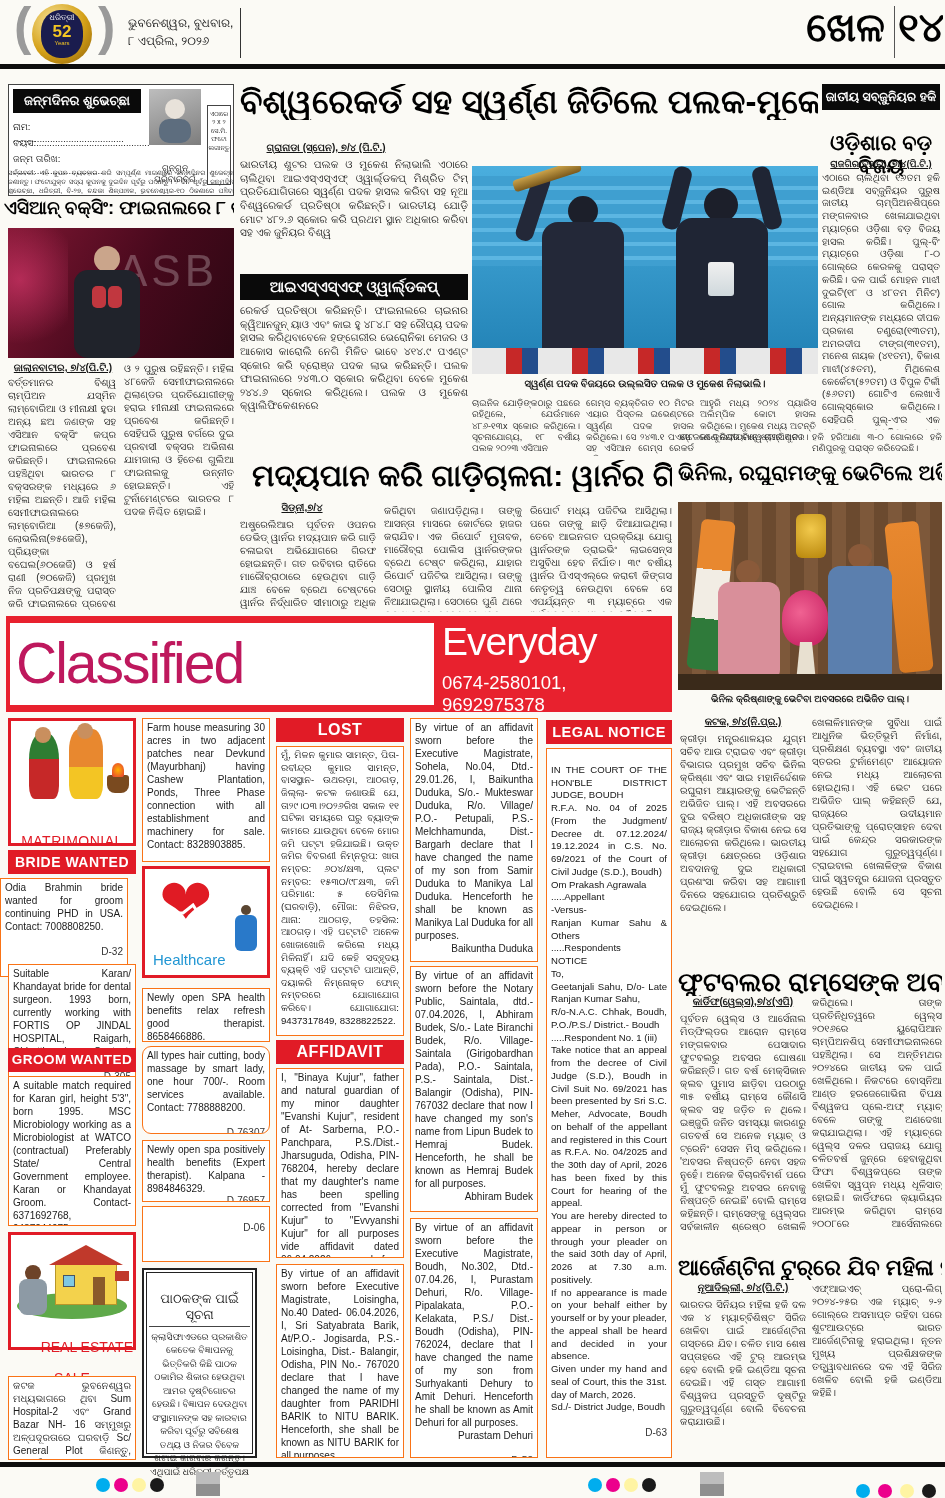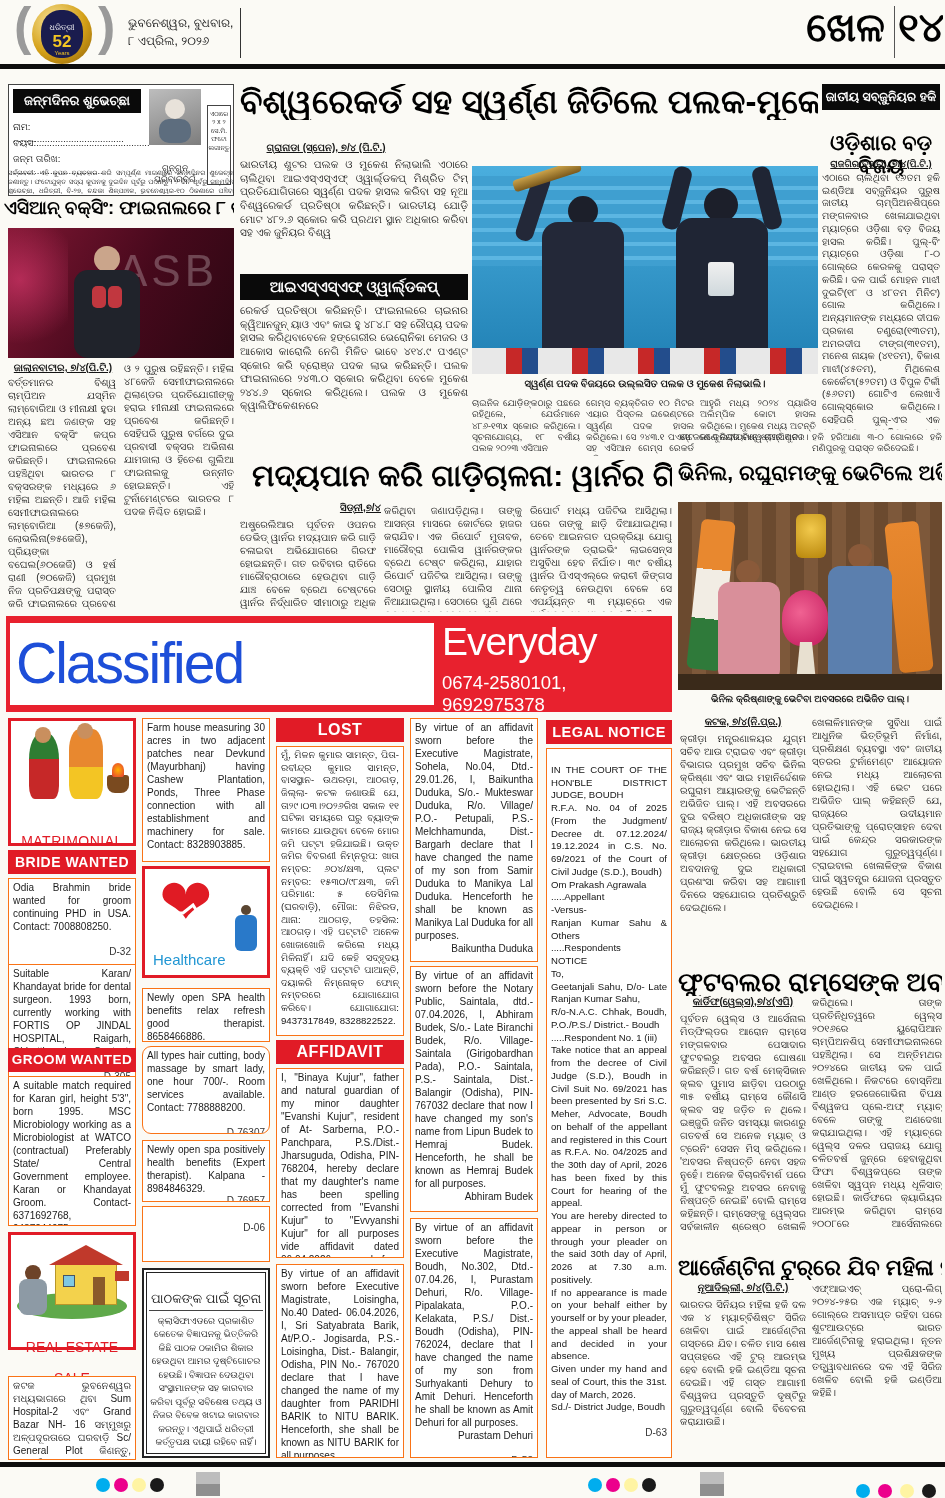--- a/index.html
+++ b/index.html
@@ -32,21 +32,21 @@
 
 <div class="page">
 
   <div class="abs" style="left:0;top:0;width:945px;height:64px;">
     <div class="abs" style="left:14px;top:2px;width:105px;height:60px;">
       <span class="abs" style="left:0;top:-6px;font-size:52px;color:#9a9a9a;font-weight:bold;">(</span>
       <span class="abs" style="left:84px;top:-6px;font-size:52px;color:#9a9a9a;font-weight:bold;">)</span>
       <div class="abs" style="left:18px;top:2px;width:60px;height:60px;border-radius:50%;
                   background:radial-gradient(circle at 35% 30%,#f8e49a,#d4a017 55%,#8a5c08);"></div>
       <div class="abs" style="left:27px;top:8px;width:42px;height:48px;border-radius:45%;background:#1a1c4e;color:#fff;text-align:center;overflow:hidden;">
-        <div style="font-size:8px;margin-top:13px;">ଧରିତ୍ରୀ</div>
+        <div style="font-size:8px;margin-top:3px;">ଧରିତ୍ରୀ</div>
         <div style="font-size:17px;font-weight:bold;color:#f3c524;line-height:1;">52</div>
         <div style="font-size:6px;color:#f3c524;">Years</div>
       </div>
     </div>
     <div class="abs" style="left:128px;top:14px;width:108px;height:40px;font-size:12px;line-height:1.5;">
       <div>ଭୁବନେଶ୍ୱର, ବୁଧବାର,</div>
       <div>୮ ଏପ୍ରିଲ, ୨୦୨୬</div>
     </div>
     <div class="abs" style="left:240px;top:8px;width:1px;height:50px;background:#333;"></div>
     <div class="abs hl" style="left:790px;top:6px;width:95px;font-size:40px;text-align:right;">ଖେଳ</div>
@@ -110,21 +110,21 @@
   <div class="abs txt-sm j" style="left:700px;top:398px;width:116px;height:58px;">ଆହୁରି ମଧ୍ୟ ୨୦୨୪ ପ୍ୟାରିସ ଅଲିମ୍ପିକ କୋଟା ହାସଲ କରିଥିଲେ। ମୁକେଶ ମଧ୍ୟ ଅଟନ୍ତି ଜଣେ ଉଦୀୟମାନ ଷ୍ଟାର ଶୁଟର।</div>
   <div class="abs txt-sm j" style="left:680px;top:432px;width:126px;height:26px;">ସେ ଜଣେ ଜୁନିୟର ବିଶ୍ୱ ଚାମ୍ପିଅନ।</div>
 
   <div class="abs kicker" style="left:822px;top:84px;width:118px;height:26px;font-size:12.5px;line-height:26px;">ଜାତୀୟ ସବ୍‌ଜୁନିୟର ହକି</div>
   <div class="abs hl c" style="left:820px;top:116px;width:122px;font-size:21px;">ଓଡ଼ିଶାର ବଡ଼ ବିଜୟ</div>
   <div class="abs date" style="left:820px;top:158px;width:122px;font-size:9.5px;">ରାଜଗିର(ବିହାର), ୭/୪(ପି.ଟି.)</div>
   <div class="abs txt j" style="left:822px;top:172px;width:118px;height:258px;font-size:9.8px;">ଏଠାରେ ଚାଲିଥିବା ୧୬ତମ ହକି ଇଣ୍ଡିଆ ସବ୍‌ଜୁନିୟର ପୁରୁଷ ଜାତୀୟ ଚାମ୍ପିଅନଶିପ୍‌ରେ ମଙ୍ଗଳବାର ଖେଳାଯାଇଥିବା ମ୍ୟାଚ୍‌ରେ ଓଡ଼ିଶା ବଡ଼ ବିଜୟ ହାସଲ କରିଛି। ପୁଲ୍-ବି' ମ୍ୟାଚ୍‌ରେ ଓଡ଼ିଶା ୮-୦ ଗୋଲ୍‌ରେ କେରଳକୁ ପରାସ୍ତ କରିଛି। ଦଳ ପାଇଁ ମୋହନ ମାଝୀ ଦୁଇଟି(୧୮ ଓ ୪୮ତମ ମିନିଟ) ଗୋଲ କରିଥିଲେ। ଅନ୍ୟମାନଙ୍କ ମଧ୍ୟରେ ଦୀପକ ପ୍ରକାଶ ଚଣ୍ଡ୍ରୋ(୧୩ତମ), ଅମରଦୀପ ଟାଙ୍ଗ(୩୧ତମ), ମନେଶ ନାୟକ (୪୧ତମ), ବିକାଶ ମାଝୀ(୪୫ତମ), ମିଥିଲେଶ କେର୍କେଟା(୫୨ତମ) ଓ ବିପୁଳ ଟିର୍କୀ (୫୬ତମ) ଗୋଟିଏ ଲେଖାଏଁ ଗୋଲ୍‌ସ୍କୋର କରିଥିଲେ। ସେହିପରି ପୁଲ୍-ଏ'ର ଏକ ମ୍ୟାଚ୍‌ରେ ଚଣ୍ଡିଗଡ଼ ୫-୩ ଗୋଲରେ ମହାରାଷ୍ଟ୍ରକୁ ପରାସ୍ତ କରିଥିବା ବେଳେ ପୁଲ୍-ସି' ମ୍ୟାଚ୍‌ରେ</div>
   <div class="abs txt-sm j" style="left:812px;top:432px;width:130px;height:28px;">ହକି ହରିଆଣା ୩-୦ ଗୋଲରେ ହକି ମଣିପୁରକୁ ପରାସ୍ତ କରିଦେଇଛି।</div>
 
   <div class="abs hl" style="left:252px;top:460px;width:420px;font-size:30px;white-space:nowrap;">ମଦ୍ୟପାନ କରି ଗାଡ଼ିଚାଳନା: ୱାର୍ନର ଗିରଫ</div>
-  <div class="abs date" style="left:261px;top:502px;width:120px;text-align:right;">ସିଡ୍‌ନୀ,୭/୪</div>
+  <div class="abs date" style="left:242px;top:502px;width:120px;">ସିଡ୍‌ନୀ,୭/୪</div>
   <div class="abs txt j" style="left:240px;top:518px;width:136px;height:94px;">ଅଷ୍ଟ୍ରେଲିଆର ପୂର୍ବତନ ଓପନର ଡେଭିଡ୍ ୱାର୍ନର ମଦ୍ୟପାନ କରି ଗାଡ଼ି ଚଳାଇବା ଅଭିଯୋଗରେ ଗିରଫ ହୋଇଛନ୍ତି। ଗତ ରବିବାର ରାତିରେ ମାରୌବ୍ରାଠାରେ ହେଉଥିବା ଗାଡ଼ି ଯାଞ୍ଚ ବେଳେ ବ୍ରେଥ ଟେଷ୍ଟରେ ୱାର୍ନର ନିର୍ଦ୍ଧାରିତ ସୀମାଠାରୁ ଅଧିକ ମଦ୍ୟପାନ</div>
   <div class="abs txt j" style="left:384px;top:504px;width:138px;height:108px;">କରିଥିବା ଜଣାପଡ଼ିଥିଲା। ତାଙ୍କୁ ଆସନ୍ତା ମାସରେ କୋର୍ଟରେ ହାଜର କରାଯିବ। ଏକ ରିପୋର୍ଟ ମୁତାବକ, ମାରୌବ୍ରା ପୋଲିସ ୱାର୍ନରଙ୍କର ବ୍ରେଥ ଟେଷ୍ଟ କରିଥିଲା, ଯାହାର ରିପୋର୍ଟ ପଜିଟିଭ ଆସିଥିଲା। ତାଙ୍କୁ ସେଠାରୁ ସ୍ଥାନୀୟ ପୋଲିସ ଥାନା ନିଆଯାଇଥିଲା। ସେଠାରେ ପୁଣି ଥରେ କରାଯାଇଥିବା ବ୍ରେଥ ଟେଷ୍ଟର</div>
   <div class="abs txt j" style="left:530px;top:504px;width:142px;height:108px;">ରିପୋର୍ଟ ମଧ୍ୟ ପଜିଟିଭ ଆସିଥିଲା। ପରେ ତାଙ୍କୁ ଛାଡ଼ି ଦିଆଯାଇଥିଲା। ତେବେ ଆଇନଗତ ପ୍ରକ୍ରିୟା ଯୋଗୁ ୱାର୍ନରଙ୍କ ଡ୍ରାଇଭିଂ ଲାଇସେନ୍ସ ଅସୁବିଧା ହେବ ନିର୍ଘାତ। ୩୯ ବର୍ଷୀୟ ୱାର୍ନର ପିଏସ୍‌ଏଲ୍‌ରେ କରାଚୀ କିଙ୍ଗସ ନେତୃତ୍ୱ ନେଉଥିବା ବେଳେ ସେ ଏପର୍ଯ୍ୟନ୍ତ ୩ ମ୍ୟାଚ୍‌ରେ ଏକ ଅର୍ଧଶତକ ସହ ୯୩ ରନ କରିଛନ୍ତି।</div>
 
   <div class="abs hl" style="left:678px;top:462px;width:264px;font-size:21px;white-space:nowrap;">ଭିନିଲ, ରଘୁରାମଙ୍କୁ ଭେଟିଲେ ଅଭିଜିତ୍</div>
   <div class="abs photo" style="left:678px;top:502px;width:264px;height:188px;background:repeating-linear-gradient(90deg,#6b4a2f 0 14px,#7d583a 14px 28px);">
     <div class="abs" style="left:16px;top:18px;width:34px;height:150px;background:linear-gradient(#e8882f 0 33%,#f2ede4 33% 66%,#2f7a3a 66%);border-radius:6px;transform:rotate(6deg);"></div>
     <div class="abs" style="left:214px;top:20px;width:34px;height:150px;background:linear-gradient(#e8882f,#d97a22);border-radius:6px;transform:rotate(-6deg);"></div>
     <div class="abs" style="left:118px;top:12px;width:30px;height:44px;background:radial-gradient(circle at 50% 35%,#f2c94c,#b8860b);border-radius:6px;"></div>
     <div class="abs" style="left:58px;top:58px;width:24px;height:24px;border-radius:50%;background:#8a5a3a;"></div>
@@ -132,37 +132,37 @@
     <div class="abs" style="left:170px;top:42px;width:24px;height:24px;border-radius:50%;background:#8a5a3a;"></div>
     <div class="abs" style="left:150px;top:64px;width:64px;height:118px;border-radius:12px;background:#5b7fae;"></div>
     <div class="abs" style="left:104px;top:88px;width:46px;height:56px;border-radius:50% 50% 40% 40%;background:radial-gradient(circle at 40% 40%,#f06292,#c2185b);"></div>
     <div class="abs" style="left:118px;top:140px;width:20px;height:40px;background:#e8e0d0;clip-path:polygon(20% 0,80% 0,100% 100%,0 100%);"></div>
     <div class="abs" style="left:0;top:172px;width:264px;height:16px;background:#3a2a1a;"></div>
   </div>
   <div class="abs cap" style="left:678px;top:693px;width:264px;font-size:9.5px;">ଭିନିଲ କ୍ରିଷ୍ଣାଙ୍କୁ ଭେଟିବା ଅବସରରେ ଅଭିଜିତ ପାଲ୍।</div>
 
   <div class="abs" style="left:6px;top:616px;width:666px;height:96px;background:#e8212e;">
     <div class="abs" style="left:4px;top:7px;width:424px;height:82px;background:#fff;">
-      <div class="b" style="font-size:57px;color:#1d4ed8;line-height:80px;margin-left:6px;letter-spacing:-2px;">Classified</div>
+      <div class="b" style="font-size:57px;color:#be185d;line-height:80px;margin-left:6px;letter-spacing:-2px;">Classified</div>
     </div>
     <div class="abs b" style="left:436px;top:4px;width:226px;font-size:39px;color:#fff;letter-spacing:-1px;">Everyday</div>
     <div class="abs b" style="left:436px;top:56px;width:226px;font-size:18.5px;color:#fff;">0674-2580101, 9692975378</div>
   </div>
 
   <div class="abs redbox" style="left:8px;top:718px;width:128px;height:128px;">
     <div class="abs" style="left:18px;top:12px;width:30px;height:66px;border-radius:40% 40% 20% 20%;background:linear-gradient(#2e7d32 40%,#c62828 40%);"></div>
     <div class="abs" style="left:24px;top:6px;width:16px;height:16px;border-radius:50%;background:#c98f5e;"></div>
     <div class="abs" style="left:58px;top:8px;width:34px;height:70px;border-radius:30% 30% 20% 20%;background:linear-gradient(#e8882f 55%,#f3c524 55%);"></div>
     <div class="abs" style="left:66px;top:2px;width:16px;height:16px;border-radius:50%;background:#c98f5e;"></div>
     <div class="abs" style="left:96px;top:54px;width:22px;height:18px;background:#7a4a1f;border-radius:3px 3px 8px 8px;"></div>
     <div class="abs" style="left:101px;top:42px;width:12px;height:14px;background:radial-gradient(#ffb300,#e53935);border-radius:50% 50% 20% 20%;"></div>
     <div class="abs c b" style="left:0;top:96px;width:122px;font-size:14px;color:#e11b26;letter-spacing:.5px;">MATRIMONIAL</div>
   </div>
   <div class="abs redhead" style="left:8px;top:850px;width:128px;height:24px;line-height:24px;font-size:14px;">BRIDE WANTED</div>
-  <div class="abs box txt j" style="left:8px;top:878px;width:128px;height:99px;">
+  <div class="abs box txt j" style="left:0;top:878px;width:128px;height:99px;">
     <span>Odia Brahmin bride wanted for groom continuing PHD in USA. Contact: 7008808250.</span>
     <span class="code">D-32</span>
   </div>
   <div class="abs box txt j" style="left:8px;top:964px;width:128px;height:118px;">
     <span>Suitable Karan/ Khandayat bride for dental surgeon. 1993 born, currently working with FORTIS OP JINDAL HOSPITAL, Raigarh, Chhattisgarh. Contact: 9938820147.</span>
     <span class="code">D-305</span>
   </div>
   <div class="abs redhead" style="left:8px;top:1048px;width:128px;height:24px;line-height:24px;font-size:13.5px;">GROOM WANTED</div>
   <div class="abs box txt j" style="left:8px;top:1076px;width:128px;height:150px;">
     <span>A suitable match required for Karan girl, height 5'3", born 1995. MSC Microbiology working as a Microbiologist at WATCO (contractual) Preferably State/ Central Government employee. Karan or Khandayat Groom. Contact- 6371692768, 9437244075.</span>
@@ -170,21 +170,21 @@
   </div>
   <div class="abs redbox" style="left:8px;top:1232px;width:128px;height:118px;">
     <div class="abs" style="left:6px;top:58px;width:110px;height:26px;border-radius:50%;background:#5fa94a;"></div>
     <div class="abs" style="left:44px;top:28px;width:62px;height:42px;background:#f3d24c;border:1px solid #b8962a;"></div>
     <div class="abs" style="left:38px;top:10px;width:0;height:0;border-left:37px solid transparent;border-right:37px solid transparent;border-bottom:20px solid #c0392b;"></div>
     <div class="abs" style="left:52px;top:40px;width:12px;height:12px;background:#7ec8e3;border:1px solid #456;"></div>
     <div class="abs" style="left:82px;top:42px;width:12px;height:28px;background:#8a5a2a;"></div>
     <div class="abs" style="left:104px;top:36px;width:14px;height:10px;background:#c0392b;"></div>
     <div class="abs" style="left:14px;top:30px;width:16px;height:16px;border-radius:50%;background:#6d4328;"></div>
     <div class="abs" style="left:8px;top:44px;width:28px;height:36px;border-radius:8px;background:#8d9aa5;"></div>
-    <div class="abs c b" style="left:0;top:88px;width:122px;font-size:14px;color:#e11b26;">REAL ESTATE</div>
+    <div class="abs c b" style="left:0;top:88px;width:122px;font-size:14px;color:#e11b26;text-align:right;">REAL ESTATE</div>
   </div>
   <div class="abs c b u" style="left:8px;top:1354px;width:128px;font-size:14px;color:#e11b26;">SALE</div>
   <div class="abs box txt j" style="left:8px;top:1376px;width:128px;height:84px;">
     <span>କଟକ ଭୁବନେଶ୍ୱର ମଧ୍ୟଭାଗରେ ଥିବା Sum Hospital-2 ଏବଂ Grand Bazar NH- 16 ସମ୍ମୁଖରୁ ଅଳ୍ପଦୂରତାରେ ଘରବାଡ଼ି Sc/ General Plot କିଣନ୍ତୁ, ଗୃହନିର୍ମାଣ କରନ୍ତୁ | 8249422604.</span>
     
   </div>
 
   <div class="abs box txt j" style="left:142px;top:718px;width:128px;height:144px;">
     <span>Farm house measuring 30 acres in two adjacent patches near Devkund (Mayurbhanj) having Cashew Plantation, Ponds, Three Phase connection with all establishment and machinery for sale. Contact: 8328903885.</span>
     <span class="code">D-52</span>
@@ -206,21 +206,21 @@
     <span>All types hair cutting, body massage by smart lady, one hour 700/-. Room services available. Contact: 7788888200.</span>
     <span class="code">D-76307</span>
   </div>
   <div class="abs box txt j" style="left:142px;top:1140px;width:128px;height:62px;">
     <span>Newly open spa positively health benefits (Expert therapist). Kalpana - 8984846329.</span>
     <span class="code">D-76957</span>
   </div>
   <div class="abs box txt j" style="left:142px;top:1206px;width:128px;height:56px;">
     <span class="code">D-06</span>
   </div>
-  <div class="abs" style="left:142px;top:1268px;width:128px;height:190px;border:2px solid #222;box-shadow:inset 0 0 0 2px #fff,inset 0 0 0 3px #222;background:#fff;padding:5px;">
+  <div class="abs" style="left:142px;top:1268px;width:115px;height:190px;border:2px solid #222;box-shadow:inset 0 0 0 2px #fff,inset 0 0 0 3px #222;background:#fff;padding:5px;">
     <div class="c b" style="font-size:13px;border-bottom:1px solid #444;padding-bottom:3px;">ପାଠକଙ୍କ ପାଇଁ ସୂଚନା</div>
     <div class="c" style="font-size:9.3px;line-height:1.45;margin-top:4px;overflow:hidden;height:148px;">କ୍ଲାସିଫାଏଡରେ ପ୍ରକାଶିତ କେତେକ ବିଜ୍ଞାପନକୁ ଭିତ୍ତିକରି କିଛି ପାଠକ ଠକାମିର ଶିକାର ହେଉଥିବା ଆମର ଦୃଷ୍ଟିଗୋଚର ହେଉଛି। ବିଜ୍ଞାପନ ଦେଉଥିବା ସଂସ୍ଥାମାନଙ୍କ ସହ କାରବାର କରିବା ପୂର୍ବରୁ ସବିଶେଷ ତଥ୍ୟ ଓ ନିଜର ବିବେକ ଖଟାଇ କାରବାର କରନ୍ତୁ। ଏଥିପାଇଁ ଧରିତ୍ରୀ କର୍ତ୍ତୃପକ୍ଷ ଦାୟୀ ରହିବେ ନାହିଁ।</div>
   </div>
 
   <div class="abs redhead" style="left:276px;top:718px;width:128px;height:24px;line-height:24px;font-size:16px;">LOST</div>
   <div class="abs box j" style="left:276px;top:746px;width:128px;height:290px;font-size:9.6px;line-height:1.32;overflow:hidden;">
     <span>ମୁଁ, ମିଳନ କୁମାର ସାମନ୍ତ, ପିତା- ରବୀନ୍ଦ୍ର କୁମାର ସାମନ୍ତ, ବାସସ୍ଥାନ- ଉଥରଡ଼ା, ଆଠଗଡ଼, ଜିଲ୍ଲା- କଟକ ଜଣାଉଛି ଯେ, ତା୨୯।୦୩।୨୦୨୬ରିଖ ସକାଳ ୧୧ ଘଟିକା ସମୟରେ ଘରୁ ବ୍ୟାଙ୍କ କାମରେ ଯାଉଥିବା ବେଳେ ମୋର ଜମି ପଟ୍ଟା ହଜିଯାଇଛି। ଉକ୍ତ ଜମିର ବିବରଣୀ ନିମ୍ନରୂପ: ଖାତା ନମ୍ବର: ୬୦୪/କ୍ଷ୩, ପ୍ଲଟ ନମ୍ବର: ୧୫୩୦/୯୮କ୍ଷ୩, ଜମି ପରିମାଣ: ୫ ଡେସିମିଲ (ଘରବାଡ଼ି), ମୌଜା: ନିଝିରଡ, ଥାନା: ଆଠଗଡ଼, ତହସିଲ: ଆଠଗଡ଼। ଏହି ପଟ୍ଟାଟି ଅନେକ ଖୋଜାଖୋଜି କରିଲେ ମଧ୍ୟ ମିଳିନାହିଁ। ଯଦି କେହି ସଦ୍‌ହୃଦୟ ବ୍ୟକ୍ତି ଏହି ପଟ୍ଟାଟି ପାଆନ୍ତି, ଦୟାକରି ନିମ୍ନୋକ୍ତ ଫୋନ୍ ନମ୍ବରରେ ଯୋଗାଯୋଗ କରିବେ। ଯୋଗାଯୋଗ: 9437317849, 8328822522.</span>
     <span class="code">ଜ-୯୭</span>
   </div>
   <div class="abs redhead" style="left:276px;top:1040px;width:128px;height:24px;line-height:24px;font-size:16px;">AFFIDAVIT</div>

